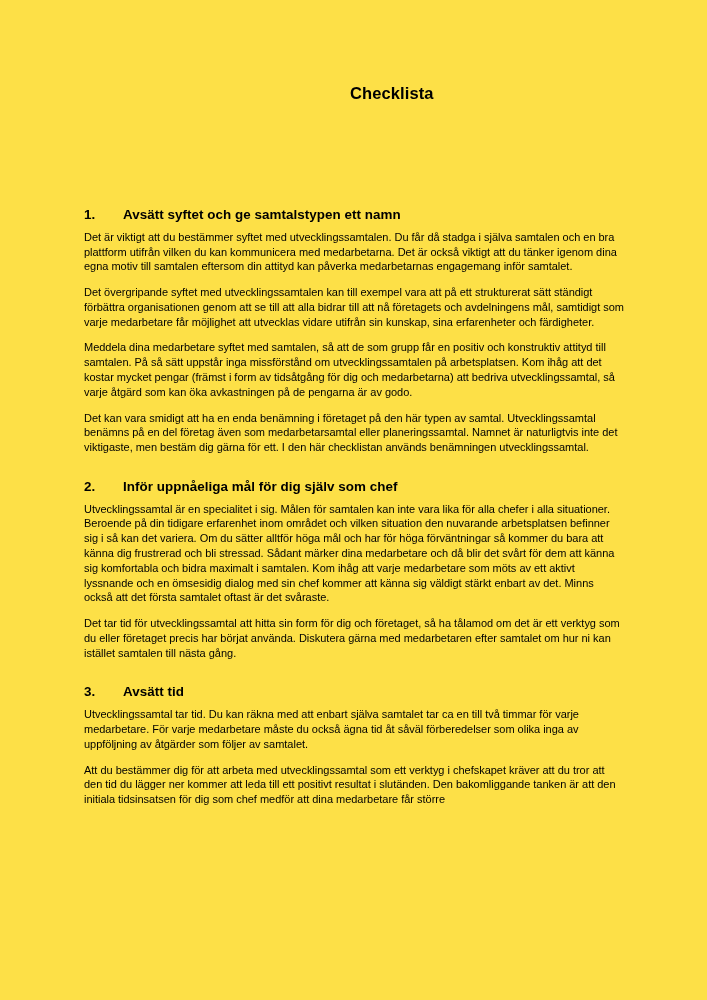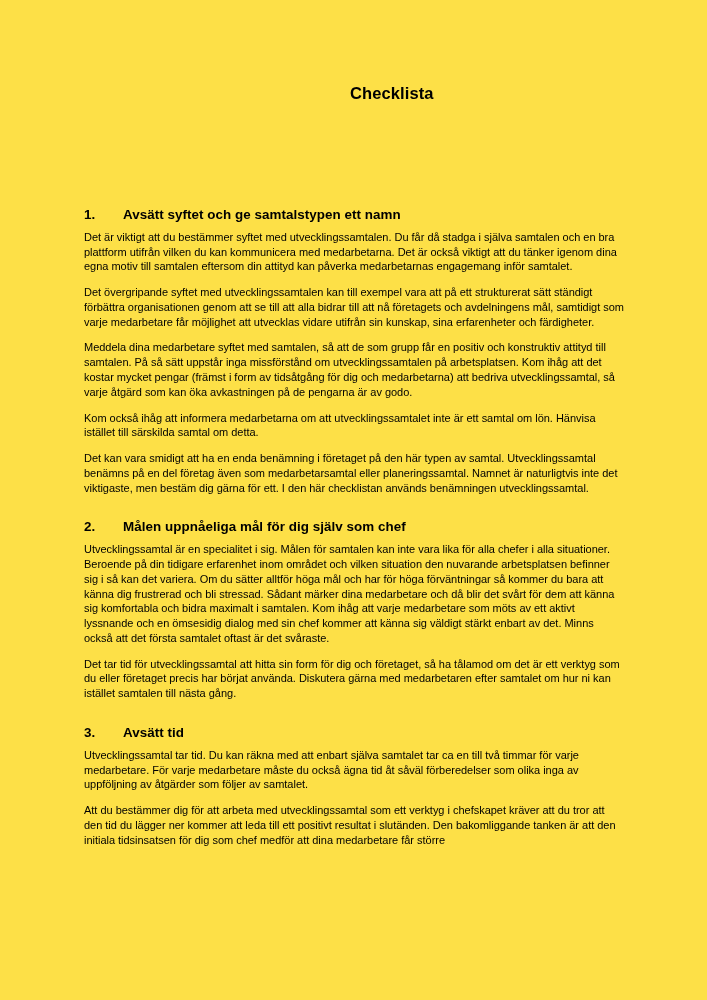--- a/index.html
+++ b/index.html
@@ -120,28 +120,27 @@
   <div class="content">
 
     <section class="section section-1">
       <h2 class="section-heading">
         <span class="section-number">1.</span>
         <span class="section-title">Avsätt syftet och ge samtalstypen ett namn</span>
       </h2>
       <p class="para">Det är viktigt att du bestämmer syftet med utvecklingssamtalen. Du får då stadga i själva samtalen och en bra plattform utifrån vilken du kan kommunicera med medarbetarna. Det är också viktigt att du tänker igenom dina egna motiv till samtalen eftersom din attityd kan påverka medarbetarnas engagemang inför samtalet.</p>
       <p class="para">Det övergripande syftet med utvecklingssamtalen kan till exempel vara att på ett strukturerat sätt ständigt förbättra organisationen genom att se till att alla bidrar till att nå företagets och avdelningens mål, samtidigt som varje medarbetare får möjlighet att utvecklas vidare utifrån sin kunskap, sina erfarenheter och färdigheter.</p>
       <p class="para">Meddela dina medarbetare syftet med samtalen, så att de som grupp får en positiv och konstruktiv attityd till samtalen. På så sätt uppstår inga missförstånd om utvecklingssamtalen på arbetsplatsen. Kom ihåg att det kostar mycket pengar (främst i form av tidsåtgång för dig och medarbetarna) att bedriva utvecklingssamtal, så varje åtgärd som kan öka avkastningen på de pengarna är av godo.</p>
-      <p class="para">Kom också ihåg att informera medarbetarna om att utvecklingssamtalet inte är ett samtal om lön. Hänvisa istället till särskilda samtal om detta.</p>
       <p class="para">Det kan vara smidigt att ha en enda benämning i företaget på den här typen av samtal. Utvecklingssamtal benämns på en del företag även som medarbetarsamtal eller planeringssamtal. Namnet är naturligtvis inte det viktigaste, men bestäm dig gärna för ett. I den här checklistan används benämningen utvecklingssamtal.</p>
     </section>
 
     <section class="section section-2">
       <h2 class="section-heading">
         <span class="section-number">2.</span>
-        <span class="section-title">Målen uppnåeliga mål för dig själv som chef</span>
+        <span class="section-title">Inför uppnåeliga mål för dig själv som chef</span>
       </h2>
       <p class="para">Utvecklingssamtal är en specialitet i sig. Målen för samtalen kan inte vara lika för alla chefer i alla situationer. Beroende på din tidigare erfarenhet inom området och vilken situation den nuvarande arbetsplatsen befinner sig i så kan det variera. Om du sätter alltför höga mål och har för höga förväntningar så kommer du bara att känna dig frustrerad och bli stressad. Sådant märker dina medarbetare och då blir det svårt för dem att känna sig komfortabla och bidra maximalt i samtalen. Kom ihåg att varje medarbetare som möts av ett aktivt lyssnande och en ömsesidig dialog med sin chef kommer att känna sig väldigt stärkt enbart av det. Minns också att det första samtalet oftast är det svåraste.</p>
       <p class="para">Det tar tid för utvecklingssamtal att hitta sin form för dig och företaget, så ha tålamod om det är ett verktyg som du eller företaget precis har börjat använda. Diskutera gärna med medarbetaren efter samtalet om hur ni kan istället samtalen till nästa gång.</p>
     </section>
 
     <section class="section section-3">
       <h2 class="section-heading">
         <span class="section-number">3.</span>
         <span class="section-title">Avsätt tid</span>
       </h2>

